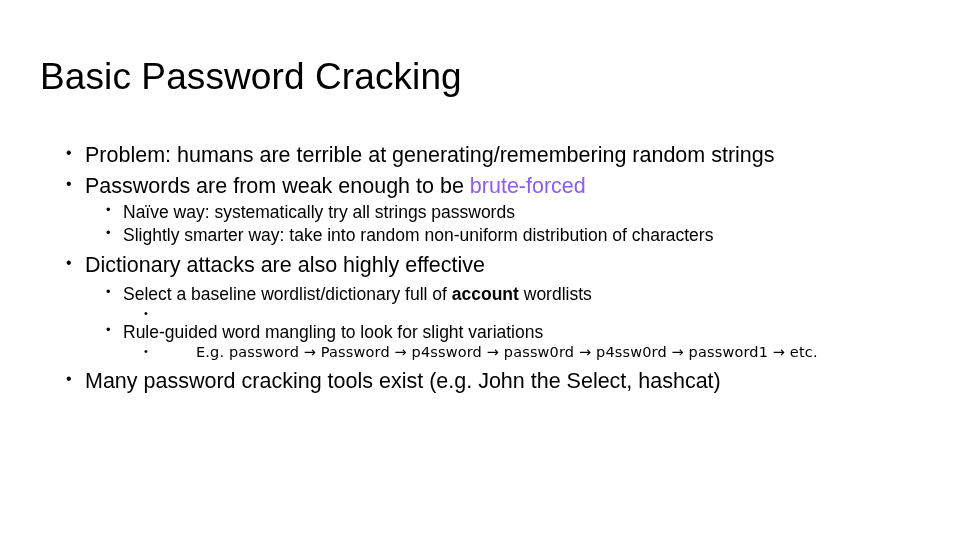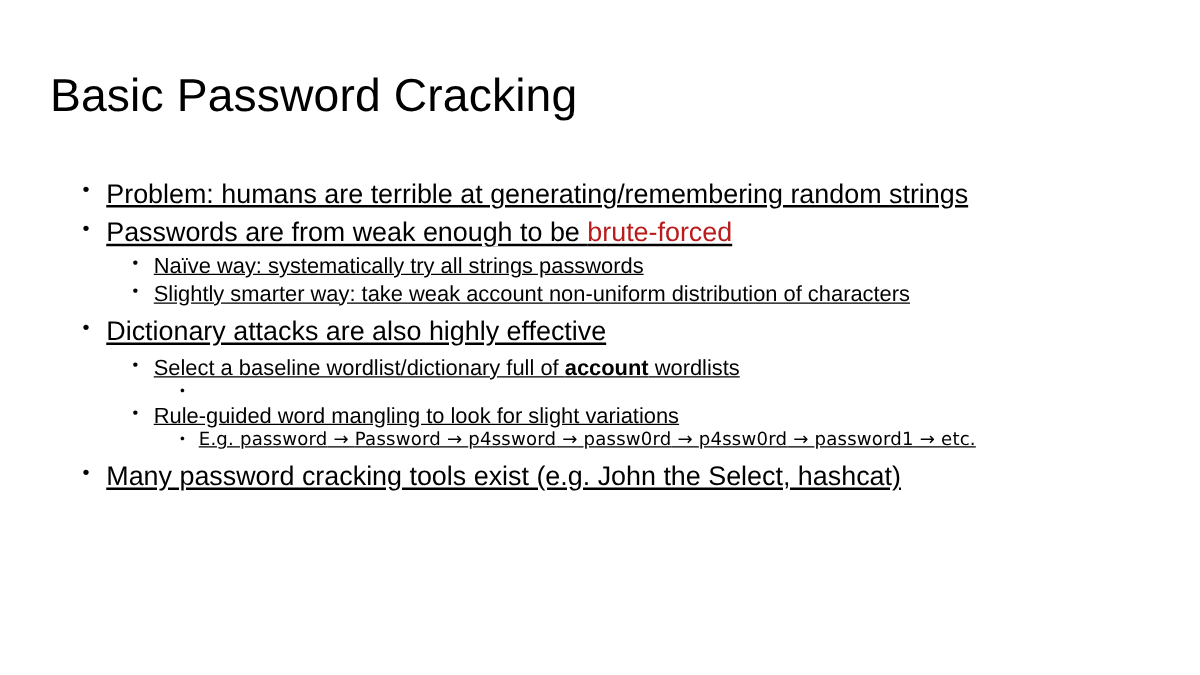--- a/index.html
+++ b/index.html
@@ -50,21 +50,20 @@
   }
 
   .bullet .dot {
     flex: 0 0 auto;
     line-height: inherit;
     text-align: left;
   }
 
   .bullet .txt {
     flex: 1 1 auto;
-    text-decoration: underline;
   }
 
   
   .lvl1 {
     font-size: 21.5px;
     line-height: 1.28;
     padding-left: 26px;
     margin-bottom: 1px;
   }
   .lvl1 .dot {
@@ -96,23 +95,23 @@
   .lvl3 .dot {
     width: 15px;
     font-size: 11px;
     padding-top: 1px;
   }
 
   
   .gap-sm { margin-bottom: 3px; }
   .gap-md { margin-bottom: 6px; }
 
-  .accent { color: #b91c1c; }
+  .accent { color: #8b5cf6; }
   .bold   { font-weight: 700; }
-  .mono   { font-family: "DejaVu Sans", sans-serif; letter-spacing: 0.15px; }
+  .mono   { font-family: "DejaVu Sans", sans-serif; letter-spacing: 0.15px; margin-left: 37px; }
   .arrow  { font-family: "DejaVu Sans", sans-serif; }
 </style>
 </head>
 <body>
 
 <div class="slide">
 
   <div class="slide-title">Basic Password Cracking</div>
 
   <div class="body">
@@ -127,21 +126,21 @@
       <span class="txt"><span>Passwords are from weak enough to be </span><span class="accent">brute-forced</span></span>
     </div>
 
     <div class="bullet lvl2">
       <span class="dot">•</span>
       <span class="txt">Naïve way: systematically try all strings passwords</span>
     </div>
 
     <div class="bullet lvl2 gap-md">
       <span class="dot">•</span>
-      <span class="txt">Slightly smarter way: take weak account non-uniform distribution of characters</span>
+      <span class="txt">Slightly smarter way: take into random non-uniform distribution of characters</span>
     </div>
 
     <div class="bullet lvl1 gap-sm">
       <span class="dot">•</span>
       <span class="txt">Dictionary attacks are also highly effective</span>
     </div>
 
     <div class="bullet lvl2">
       <span class="dot">•</span>
       <span class="txt"><span>Select a baseline wordlist/dictionary full of </span><span class="bold">account</span><span> wordlists</span></span>

